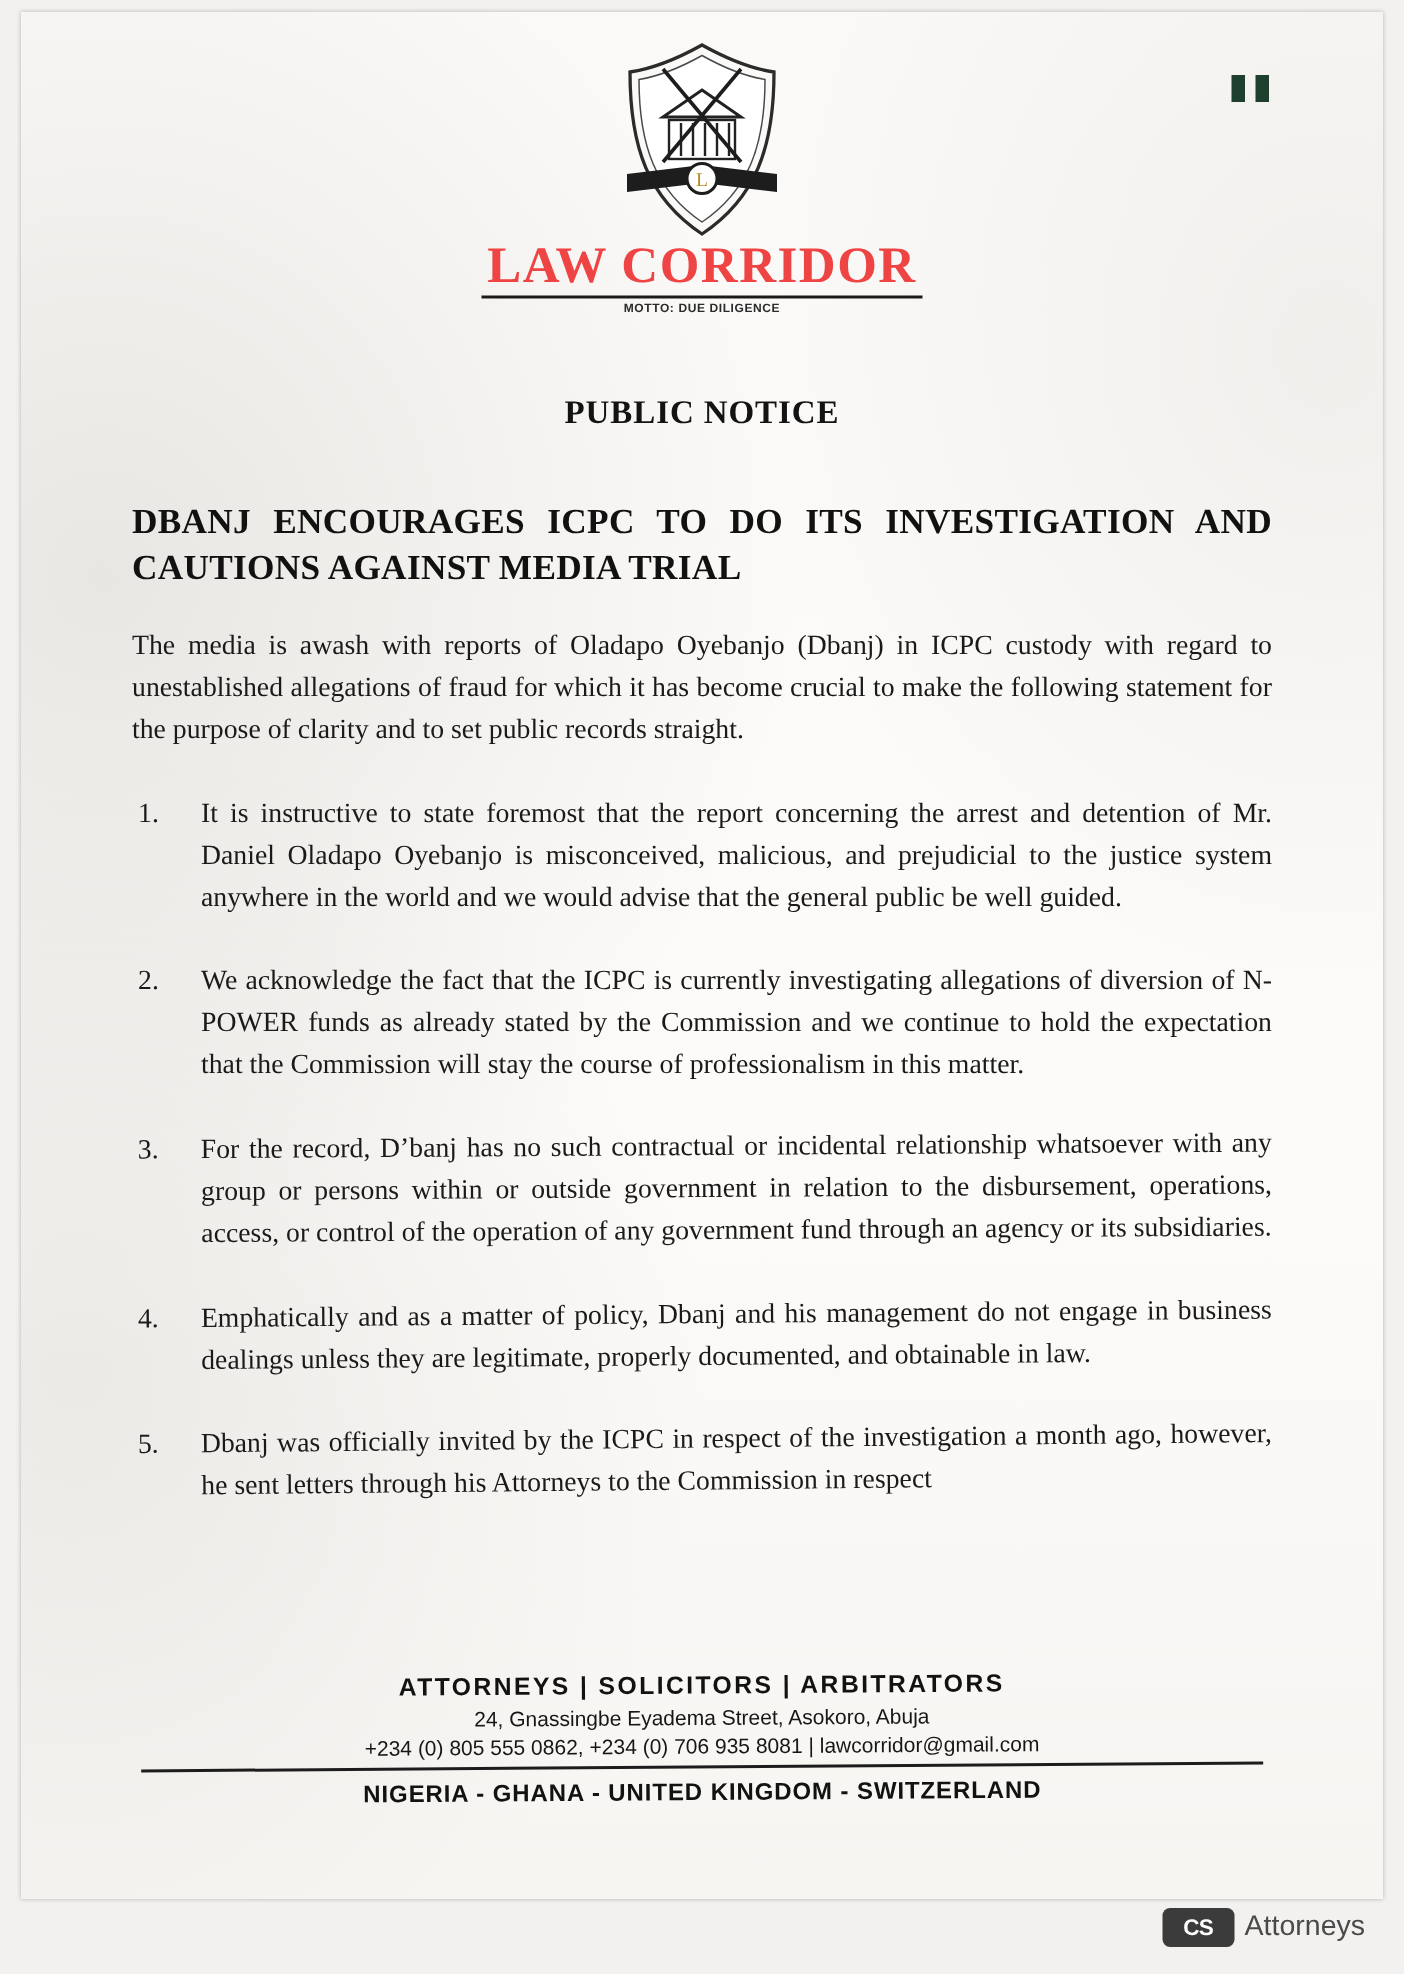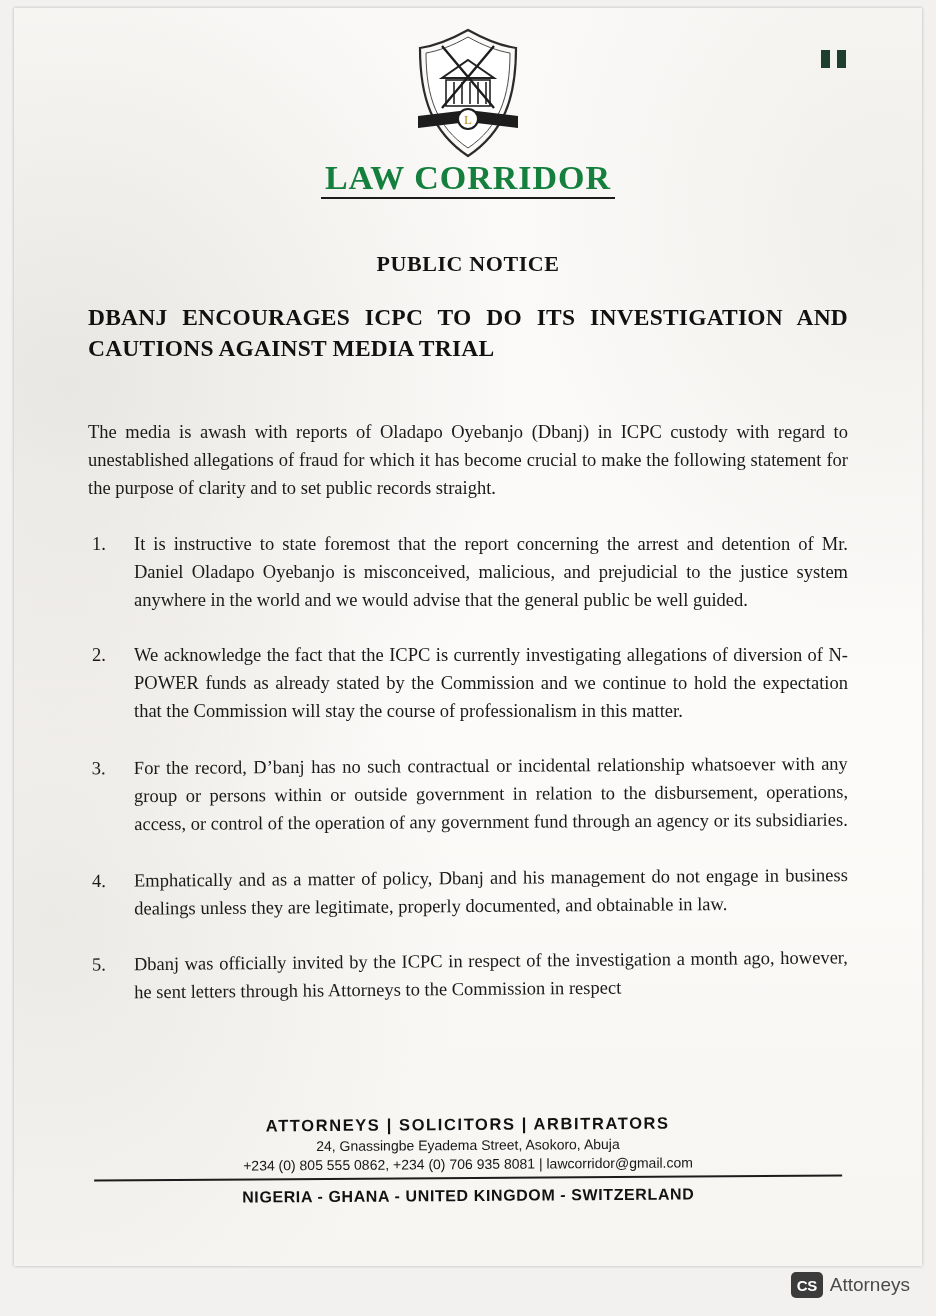--- a/index.html
+++ b/index.html
@@ -54,21 +54,21 @@
     width: 132px;
     height: 140px;
     margin: 0 auto;
   }
   .crest svg { display: block; }
   .firm-name {
     font-family: "Liberation Serif", serif;
     font-size: 34px;
     font-weight: 700;
     letter-spacing: 1px;
-    color: #15803d;
+    color: #ef4444;
     margin-top: -4px;
     border-bottom: 2.5px solid #1b1b1b;
     display: inline-block;
     padding: 0 4px 1px 4px;
     line-height: 1.05;
   }
   .firm-motto {
     font-family: "Liberation Sans", sans-serif;
     font-size: 8px;
     font-weight: 700;
@@ -95,33 +95,33 @@
   
   .notice-title {
     text-align: center;
     font-size: 22px;
     font-weight: 700;
     letter-spacing: 0.6px;
     color: #131313;
     margin-top: 52px;
   }
   .headline {
-    margin-top: 25px;
+    margin-top: 45px;
     font-size: 23.5px;
     font-weight: 700;
     line-height: 1.33;
     color: #111111;
     letter-spacing: 0.2px;
     text-align: justify;
     text-align-last: left;
   }
 
   
   .intro {
-    margin-top: 54px;
+    margin-top: 22px;
     font-size: 18.5px;
     line-height: 1.52;
     color: #1a1a1a;
     text-align: justify;
   }
   ol.points {
     list-style: none;
     margin: 26px 0 0 0;
     padding: 0;
   }
@@ -192,21 +192,21 @@
   
   .watermark {
     position: absolute;
     right: 26px;
     bottom: 18px;
     display: flex;
     align-items: center;
     gap: 7px;
   }
   .cs-badge {
-    width: 32px;
+    width: 48px;
     height: 26px;
     border-radius: 5px;
     background: #3b3b3b;
     color: #ffffff;
     font-family: "Liberation Sans", sans-serif;
     font-size: 15px;
     font-weight: 700;
     display: flex;
     align-items: center;
     justify-content: center;
@@ -249,20 +249,21 @@
 
             <line x1="40" y1="84" x2="92" y2="22" stroke="#1d1d1d" stroke-width="2.4"></line>
             <line x1="92" y1="84" x2="40" y2="22" stroke="#1d1d1d" stroke-width="2.4"></line>
 
             <path d="M16 92 L66 86 L116 92 L116 104 L66 98 L16 104 Z" fill="#1d1d1d"></path>
             <circle cx="66" cy="95" r="10" fill="#ffffff" stroke="#1d1d1d" stroke-width="2"></circle>
             <text x="66" y="100" text-anchor="middle" font-family="Liberation Serif, serif" font-size="13" fill="#b58a1b">L</text>
           </svg>
         </div>
         <div class="firm-name">LAW CORRIDOR</div>
+        <div class="firm-motto">MOTTO: DUE DILIGENCE</div>
       </div>
 
       <div class="notice-title">PUBLIC NOTICE</div>
 
       <div class="headline">DBANJ ENCOURAGES ICPC TO DO ITS INVESTIGATION AND CAUTIONS AGAINST MEDIA TRIAL</div>
 
       <div class="intro">The media is awash with reports of Oladapo Oyebanjo (Dbanj) in ICPC custody with regard to unestablished allegations of fraud for which it has become crucial to make the following statement for the purpose of clarity and to set public records straight.</div>
 
       <ol class="points">
         <li>

